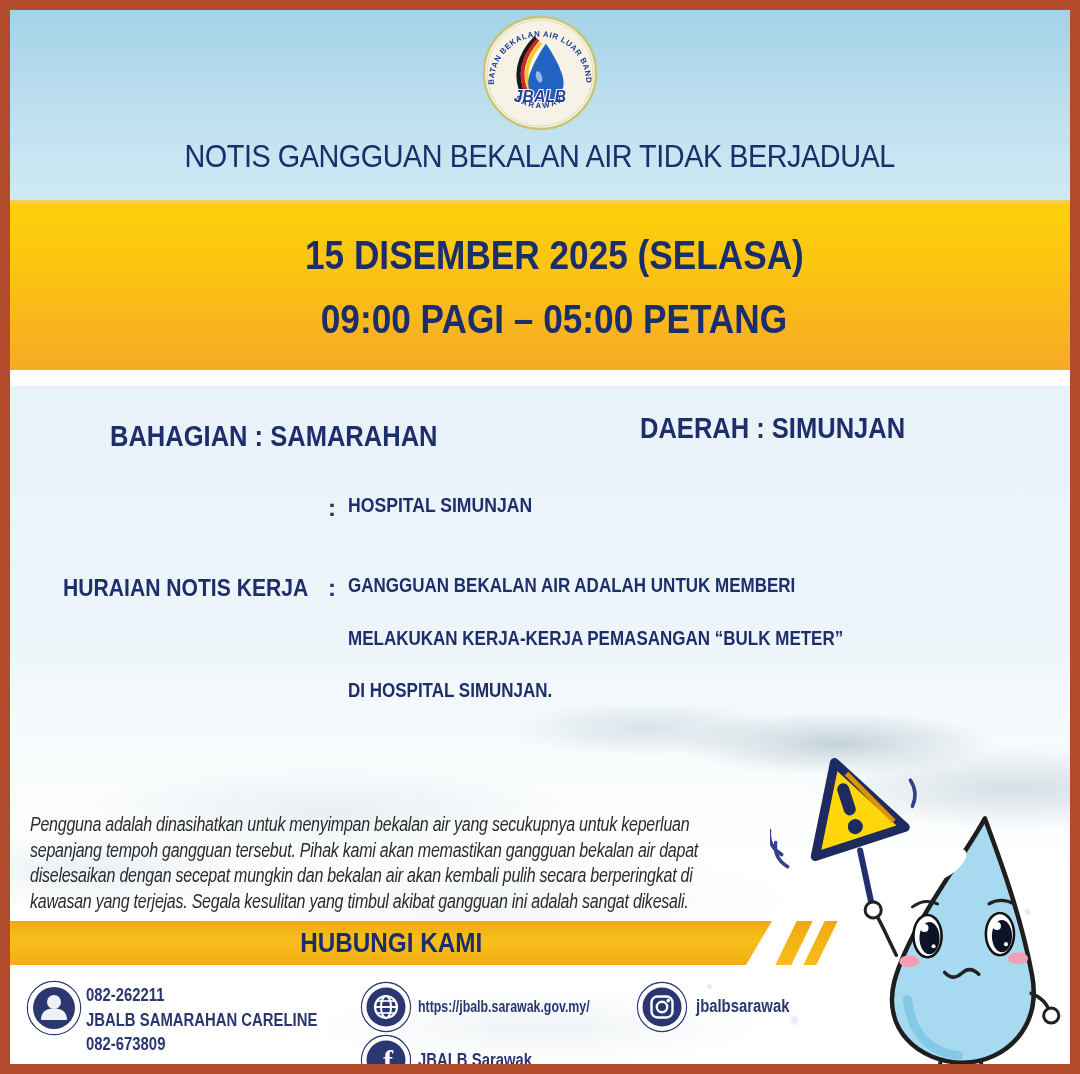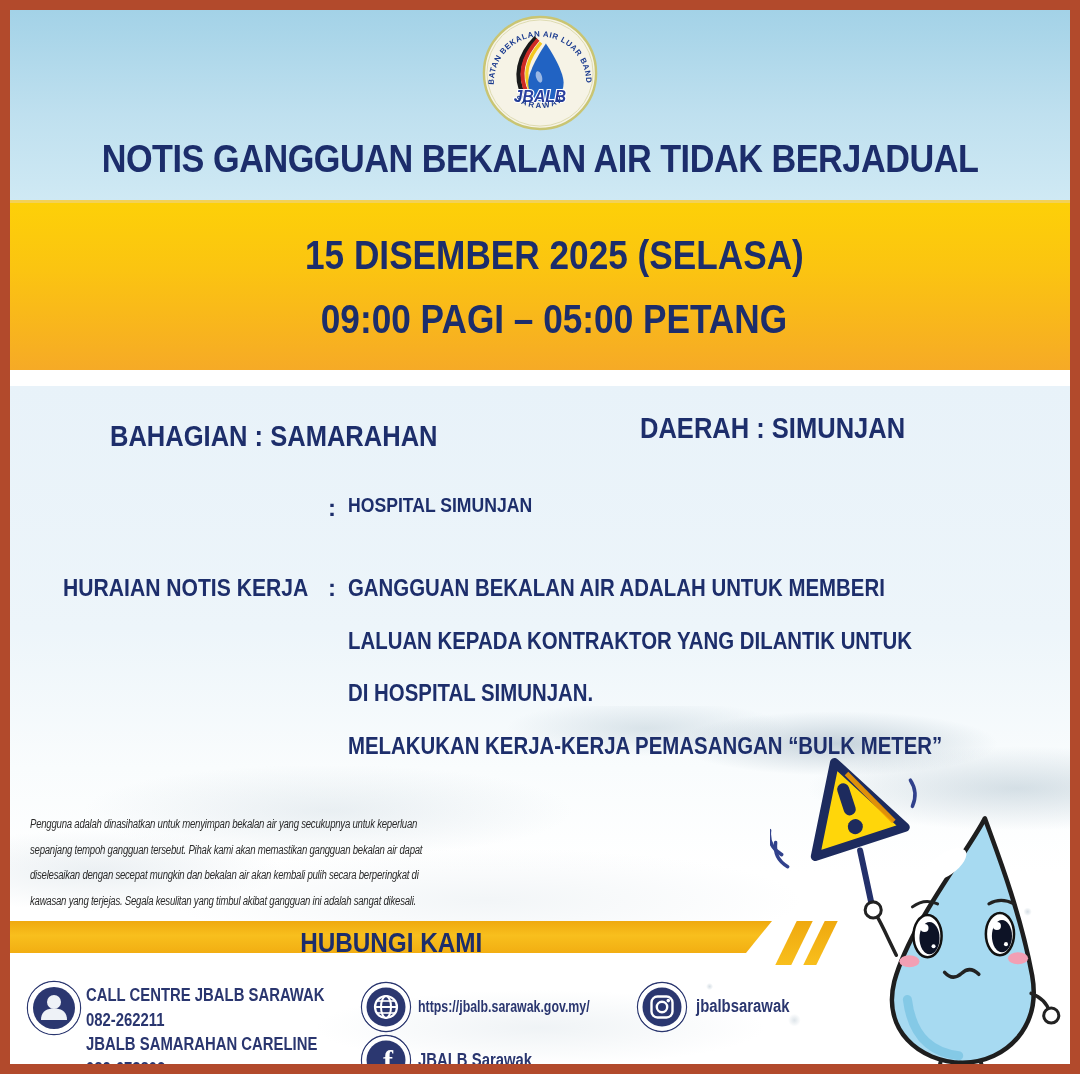--- a/index.html
+++ b/index.html
@@ -7,21 +7,21 @@
   body { font-family:"Liberation Sans", sans-serif; background:#fff; overflow:hidden; position:relative; }
 
   #poster { position:absolute; inset:0; width:1080px; height:1074px; background:#fff; overflow:hidden; }
   .frame { position:absolute; inset:0; border:10px solid #b24a2c; z-index:60; pointer-events:none; }
 
   
   .header { position:absolute; left:10px; top:10px; width:1060px; height:190px;
             background:linear-gradient(180deg,#a3d2e7 0%,#bfe0ef 55%,#cfe9f4 100%); z-index:1; }
   .logo-wrap { position:absolute; left:50%; top:4px; transform:translateX(-50%); width:118px; height:118px; }
   .page-title { position:absolute; left:0; top:128px; width:100%; text-align:center;
-                color:#1c2d6b; font-weight:bold; font-size:38px; letter-spacing:-0.5px; }
+                color:#1c2d6b; font-weight:normal; font-size:32px; letter-spacing:-0.5px; }
   .page-title .sqz { display:inline-block; transform:scaleX(0.90); transform-origin:center; white-space:nowrap; }
 
   
   .banner { position:absolute; left:10px; top:200px; width:1060px; height:170px;
             background:linear-gradient(180deg,#fdd008 0%,#fbc411 40%,#f6aa26 100%);
             border-top:3px solid #f2d158; z-index:1; text-align:center; color:#1c2d6b; font-weight:bold; }
   .banner .line { font-size:40px; line-height:1;margin-left:28px; }
   .banner .line1 { margin-top:32px; }
   .banner .line2 { margin-top:24px; }
   .banner .sqz { display:inline-block; transform:scaleX(0.88); transform-origin:center; white-space:nowrap; }
@@ -50,29 +50,29 @@
   .sqzL { display:inline-block; transform:scaleX(0.88); transform-origin:left center; white-space:nowrap; }
 
   .bahagian { position:absolute; left:100px; top:34px;  font-size:29px; }
   .daerah   { position:absolute; left:630px; top:26px;  font-size:29px;text-align:center; }
 
   .row-label { position:absolute; left:53px;  font-size:24px; }
   .row-colon { position:absolute; left:318px; font-size:24px; color:#1d2e6b; font-weight:bold; }
   .row-value { position:absolute; left:338px; font-size:20px; }
   .kawasan-y { top:108px; }
   .huraian-y { top:188px;text-align:right; }
-  .huraian-lines { position:absolute; left:338px; top:188px; font-size:24px; }
+  .huraian-lines { position:absolute; left:338px; top:188px; font-size:20px; }
   .huraian-lines .hl { height:52.5px; }
 
   .advisory { position:absolute; left:20px; top:426px; color:#2b2b2b; font-style:italic;
-              font-size:12px; line-height:25.5px; letter-spacing:-0.3px; z-index:2; }
+              font-size:20px; line-height:25.5px; letter-spacing:-0.3px; z-index:2; }
   .advisory .al { display:block; transform:scaleX(0.80); transform-origin:left center; white-space:nowrap; }
 
   
-  .gold-bar { position:absolute; left:0; top:535px; width:762px; height:32px; z-index:3;
+  .gold-bar { position:absolute; left:0; top:535px; width:762px; height:44px; z-index:3;
               background:linear-gradient(180deg,#efa90f 0%,#f8bf1d 45%,#f2ae12 100%);
               clip-path:polygon(0 0,100% 0,calc(100% - 26px) 100%,0 100%);
               text-align:center; line-height:44px; color:#1c2d6b; font-weight:bold; font-size:27px; }
   .gold-bar .sqz { display:inline-block; transform:scaleX(0.9); transform-origin:center; white-space:nowrap; }
   .stripe { position:absolute; top:535px; height:44px; background:linear-gradient(180deg,#efa90f,#f8bf1d); transform:skewX(-26deg); z-index:3; }
   .stripe.s1 { left:776px; width:16px; }
   .stripe.s2 { left:804px; width:13px; }
 
   
   .cicon { position:absolute; z-index:4; }
@@ -138,23 +138,22 @@
     <div class="row-value kawasan-y navy">
       <span class="sqzL">HOSPITAL SIMUNJAN</span>
     </div>
 
     <div class="row-label huraian-y navy">
       <span class="sqzL">HURAIAN NOTIS KERJA</span>
     </div>
     <div class="row-colon huraian-y">:</div>
     <div class="huraian-lines navy">
       <div class="hl"><span class="sqzL" style="transform:scaleX(0.85)">GANGGUAN BEKALAN AIR ADALAH UNTUK MEMBERI</span></div>
-      <div class="hl"><span class="sqzL" style="transform:scaleX(0.85)">LALUAN KEPADA KONTRAKTOR YANG DILANTIK UNTUK</span></div>
+      <div class="hl"><span class="sqzL" style="transform:scaleX(0.85)">MELAKUKAN KERJA-KERJA PEMASANGAN “BULK METER”</span></div>
       <div class="hl"><span class="sqzL" style="transform:scaleX(0.85)">DI HOSPITAL SIMUNJAN.</span></div>
-      <div class="hl"><span class="sqzL" style="transform:scaleX(0.85)">MELAKUKAN KERJA-KERJA PEMASANGAN “BULK METER”</span></div>
     </div>
 
     <div class="advisory">
       <span class="al">Pengguna adalah dinasihatkan untuk menyimpan bekalan air yang secukupnya untuk keperluan</span>
       <span class="al">sepanjang tempoh gangguan tersebut. Pihak kami akan memastikan gangguan bekalan air dapat</span>
       <span class="al">diselesaikan dengan secepat mungkin dan bekalan air akan kembali pulih secara berperingkat di</span>
       <span class="al">kawasan yang terjejas. Segala kesulitan yang timbul akibat gangguan ini adalah sangat dikesali.</span>
     </div>
 
     <div class="gold-bar">
@@ -166,21 +165,20 @@
     <div class="cicon" style="left:16px; top:594px;">
       <svg width="56" height="56" viewBox="0 0 56 56">
         <circle cx="28" cy="28" r="26.5" fill="none" stroke="#2a366f" stroke-width="1.4"></circle>
         <circle cx="28" cy="28" r="24" fill="none" stroke="#ffffff" stroke-width="4"></circle>
         <circle cx="28" cy="28" r="21" fill="#2b3770"></circle>
         <circle cx="28" cy="22" r="7" fill="#eef2f7"></circle>
         <path d="M15,40 C15,31 21,28.5 28,28.5 C35,28.5 41,31 41,40 Z" fill="#eef2f7"></path>
       </svg>
     </div>
     <div class="ctext" style="left:76px; top:597px;">
-      <div><span class="sqzL">CALL CENTRE JBALB SARAWAK</span></div>
       <div><span class="sqzL">082-262211</span></div>
       <div><span class="sqzL">JBALB SAMARAHAN CARELINE</span></div>
       <div><span class="sqzL">082-673809</span></div>
     </div>
 
     <div class="cicon" style="left:350px; top:595px;">
       <svg width="52" height="52" viewBox="0 0 52 52">
         <circle cx="26" cy="26" r="24.5" fill="none" stroke="#2a366f" stroke-width="1.3"></circle>
         <circle cx="26" cy="26" r="22" fill="none" stroke="#ffffff" stroke-width="3.6"></circle>
         <circle cx="26" cy="26" r="19.5" fill="#2b3770"></circle>

